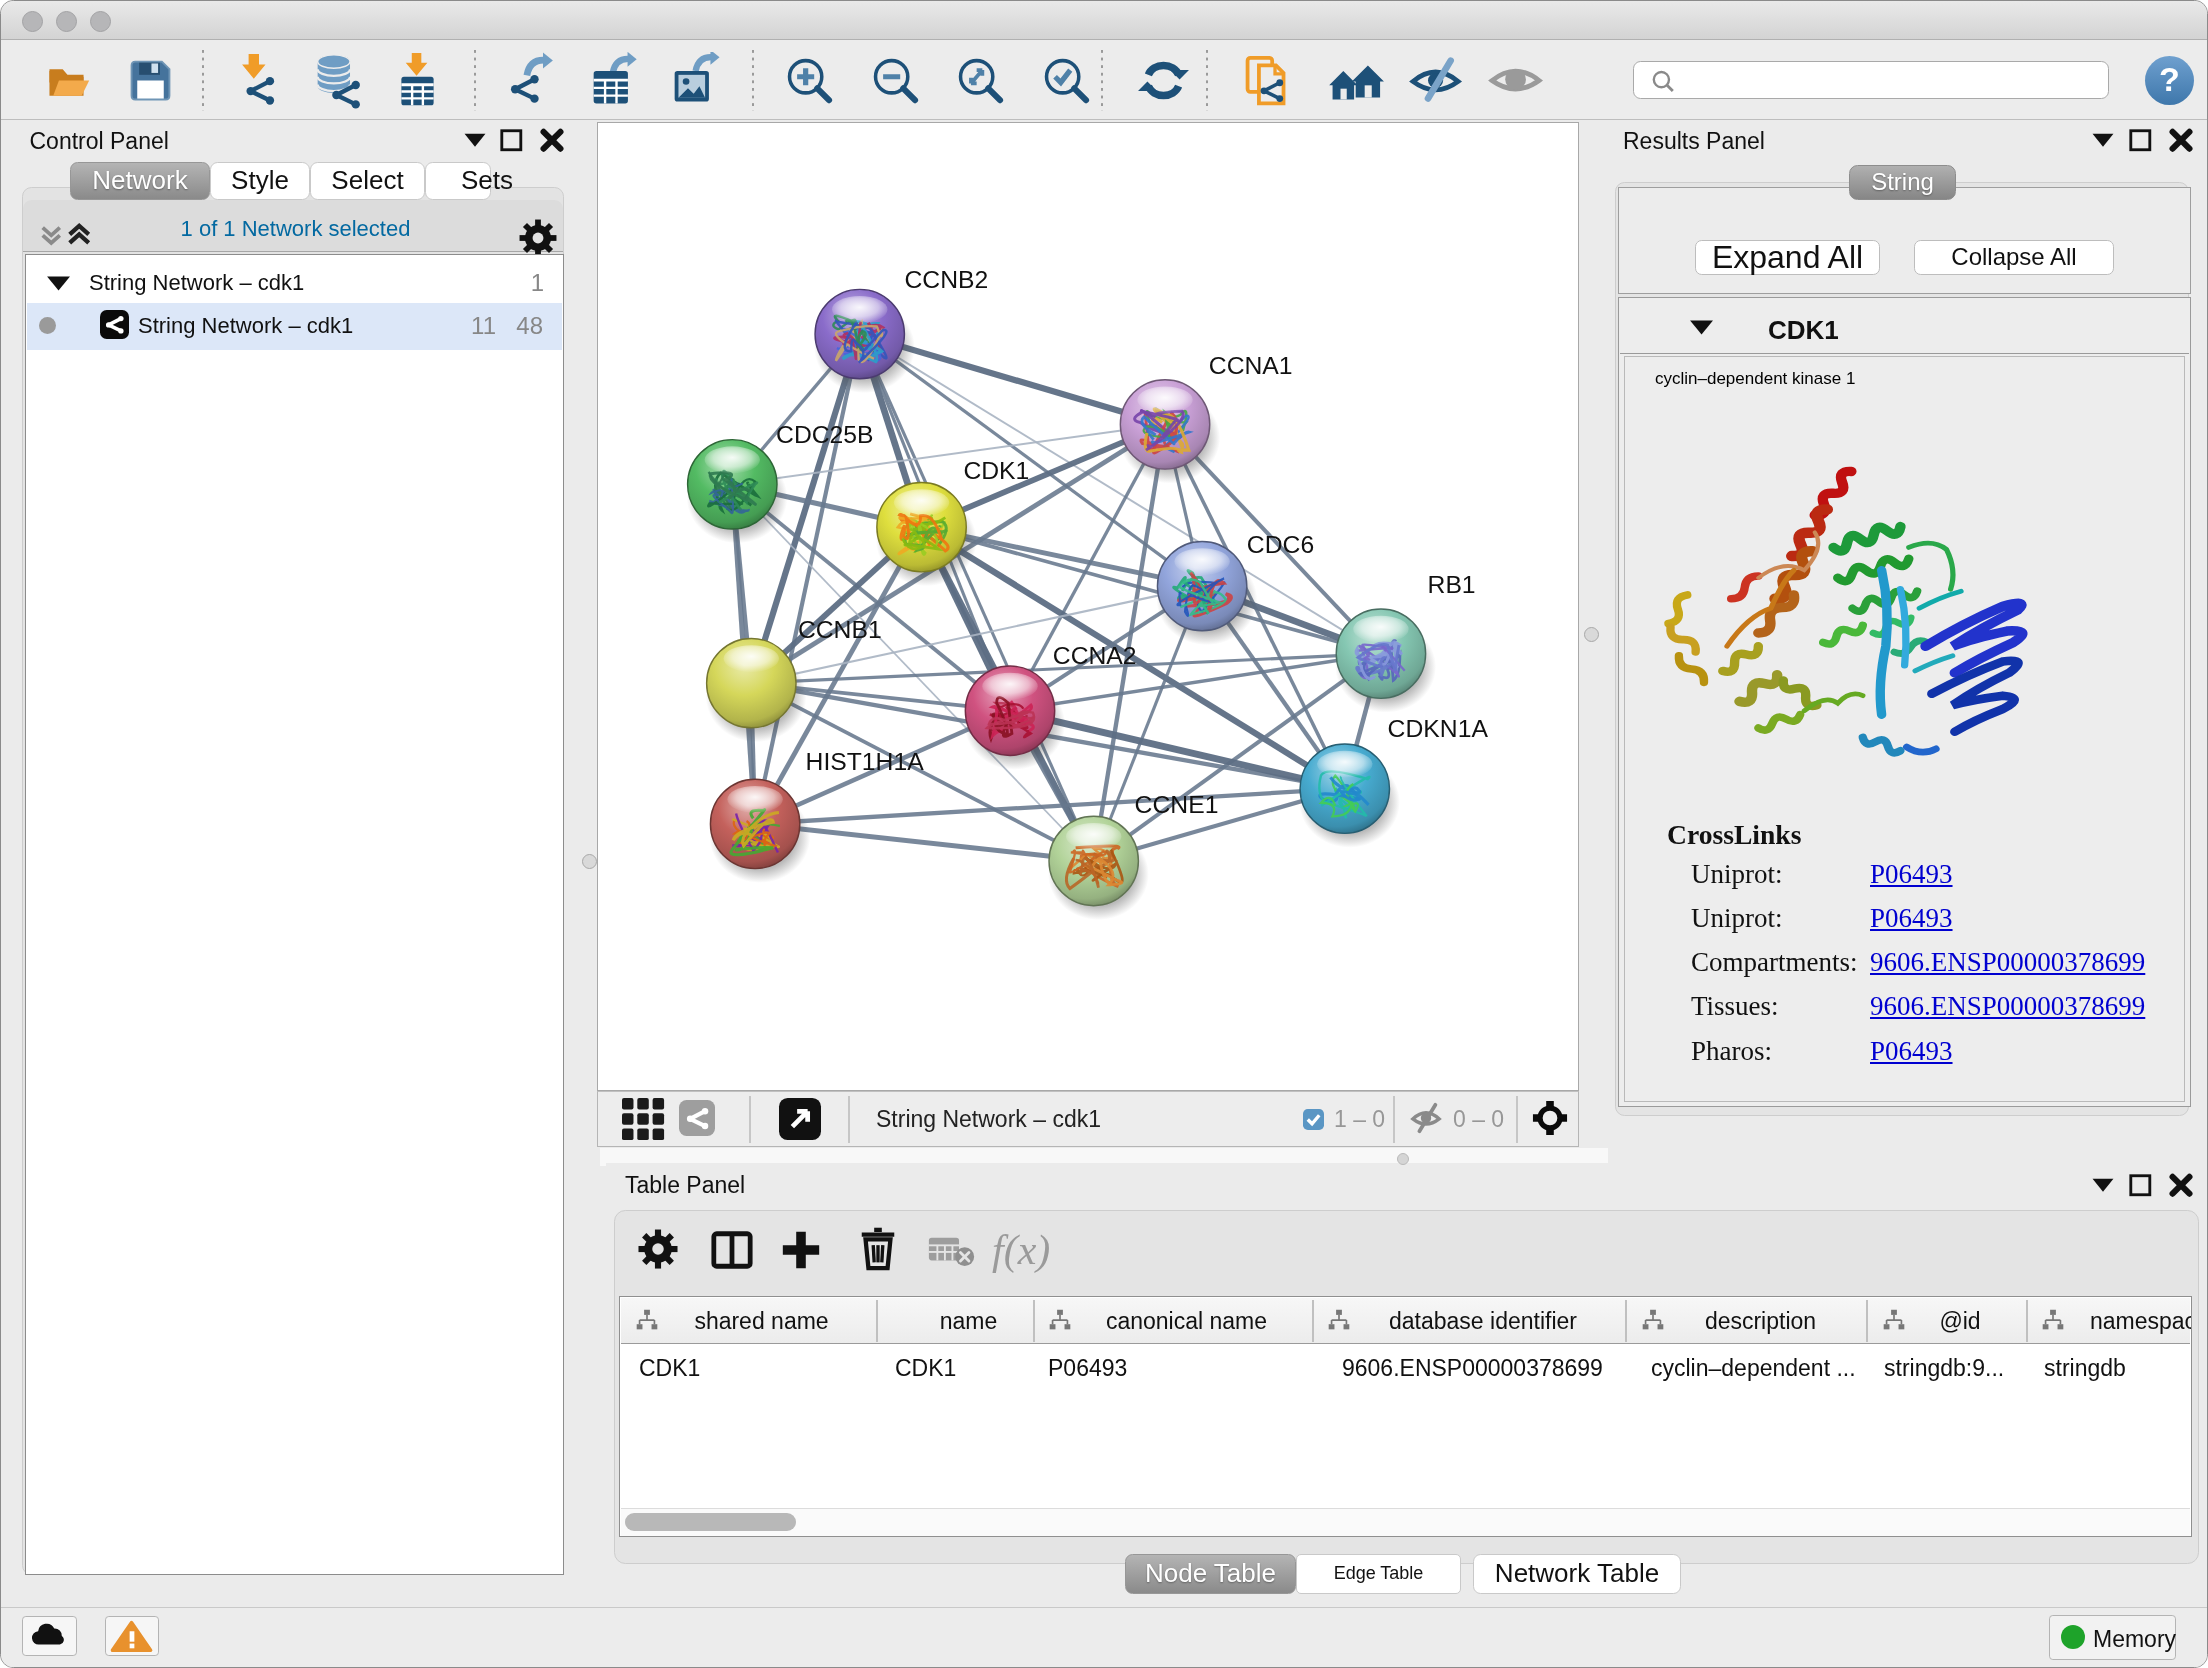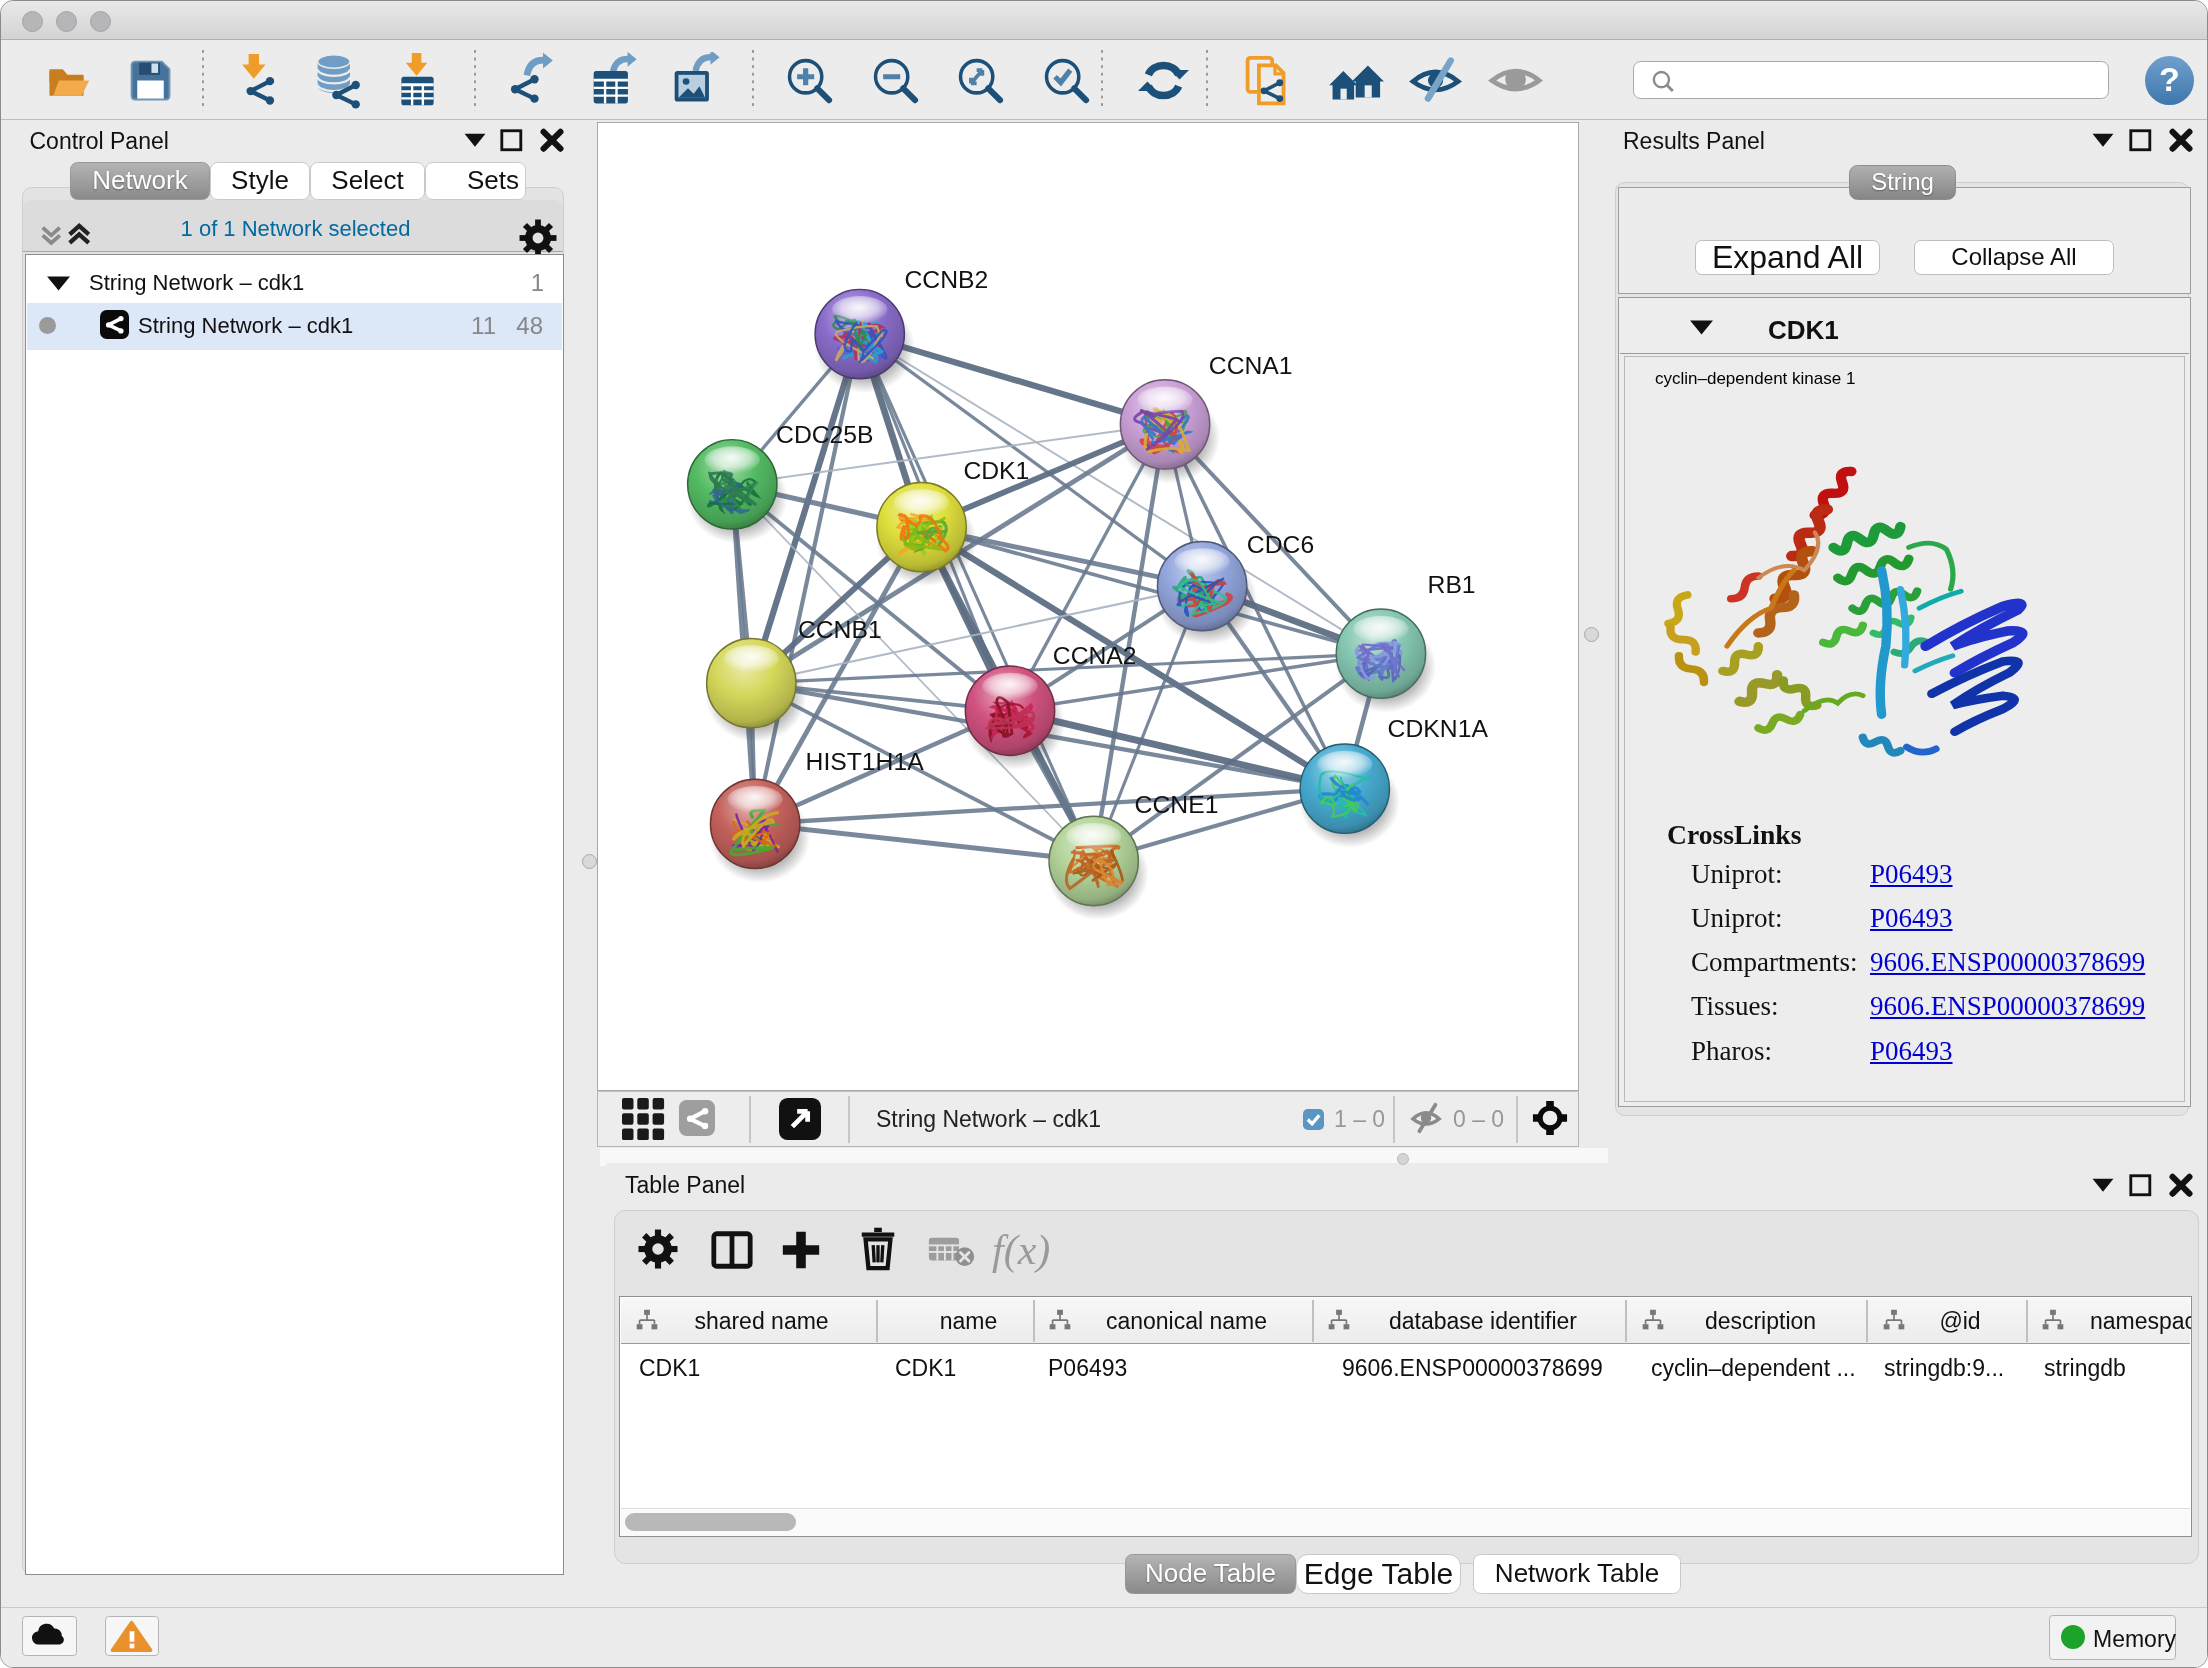--- a/index.html
+++ b/index.html
@@ -153,21 +153,21 @@
       <rect x="4" y="5" width="20" height="20" fill="none" stroke="#111" stroke-width="3"></rect>
     </svg>
 <svg style="position:absolute;left:536px;top:125px;" width="30" height="28.5" viewBox="0 0 32 30">
       <line x1="7" y1="6" x2="25" y2="24" stroke="#111" stroke-width="6.5" stroke-linecap="round"></line>
       <line x1="25" y1="6" x2="7" y2="24" stroke="#111" stroke-width="6.5" stroke-linecap="round"></line>
     </svg>
 <div style="position:absolute;left:21px;top:186px;width:542px;height:1388px;background:#e3e3e3;border:1px solid #cdcdcd;border-radius:9.5px;"></div>
 <div style="position:absolute;left:69px;top:161px;width:140px;height:38px;background:linear-gradient(#b4b4b4,#8a8a8a);border:1.9px solid #979797;border-radius:7.6px;color:#fff;text-align:center;font-size:26px;line-height:35px;text-shadow:0 1px 1.9px rgba(0,0,0,.35);">Network</div>
 <div style="position:absolute;left:209px;top:161px;width:100px;height:38px;background:#fff;border:1.9px solid #c9c9c9;border-radius:7.6px;color:#111;text-align:center;font-size:26px;line-height:35px;">Style</div>
 <div style="position:absolute;left:309px;top:161px;width:115px;height:38px;background:#fff;border:1.9px solid #c9c9c9;border-radius:7.6px;color:#111;text-align:center;font-size:26px;line-height:35px;">Select</div>
-<div style="position:absolute;left:424px;top:161px;width:101px;height:38px;background:#fff;border:1.9px solid #c9c9c9;border-radius:7.6px;color:#111;text-align:center;font-size:26px;line-height:35px;padding-left:35px;">Sets</div>
+<div style="position:absolute;left:424px;top:161px;width:66px;height:38px;background:#fff;border:1.9px solid #c9c9c9;border-radius:7.6px;color:#111;text-align:center;font-size:26px;line-height:35px;padding-left:35px;">Sets</div>
 <div style="position:absolute;left:22px;top:199px;width:540px;height:52px;background:#dcdcdc;border-bottom:1.9px solid #a6a6a6;border-radius:8.6px 8.6px 0 0;"></div>
 <svg style="position:absolute;left:36px;top:221px;" width="38" height="28.5" viewBox="0 0 40 30">
       <path d="M6 6 L15 14 L24 6" stroke="#8a8a8a" stroke-width="4" fill="none"></path>
       <path d="M6 14 L15 22 L24 14" stroke="#8a8a8a" stroke-width="4" fill="none"></path>
     </svg>
 <svg style="position:absolute;left:63px;top:221px;" width="38" height="28.5" viewBox="0 0 40 30">
       <path d="M6 22 L16 13 L26 22" stroke="#222" stroke-width="4.5" fill="none"></path>
       <path d="M6 13 L16 4 L26 13" stroke="#222" stroke-width="4.5" fill="none"></path>
     </svg>
 <div style="position:absolute;left:95px;top:213px;width:399px;height:30px;text-align:center;font-size:22px;color:#0369a1;line-height:30px;">1 of 1 Network selected</div>
@@ -739,21 +739,21 @@
 <div style="position:absolute;left:638px;top:1352px;height:30px;font-size:23px;color:#111;line-height:30px;">CDK1</div>
 <div style="position:absolute;left:894px;top:1352px;height:30px;font-size:23px;color:#111;line-height:30px;">CDK1</div>
 <div style="position:absolute;left:1047px;top:1352px;height:30px;font-size:23px;color:#111;line-height:30px;">P06493</div>
 <div style="position:absolute;left:1341px;top:1352px;height:30px;font-size:23px;color:#111;line-height:30px;">9606.ENSP00000378699</div>
 <div style="position:absolute;left:1650px;top:1352px;height:30px;font-size:23px;color:#111;line-height:30px;">cyclin–dependent ...</div>
 <div style="position:absolute;left:1883px;top:1352px;height:30px;font-size:23px;color:#111;line-height:30px;">stringdb:9...</div>
 <div style="position:absolute;left:2043px;top:1352px;height:30px;font-size:23px;color:#111;line-height:30px;">stringdb</div>
 <div style="position:absolute;left:620px;top:1507px;width:1569px;height:27.6px;background:#fafafa;border-top:1px solid #dcdcdc;"></div>
 <div style="position:absolute;left:624px;top:1512px;width:171px;height:18px;background:#b8b8b8;border-radius:9.5px;"></div>
 <div style="position:absolute;left:1124px;top:1553px;width:171px;height:40px;background:linear-gradient(#b4b4b4,#8a8a8a);border:1.9px solid #979797;border-radius:7.6px;color:#fff;text-align:center;font-size:26px;line-height:37px;text-shadow:0 1px 1.9px rgba(0,0,0,.35);">Node Table</div>
-<div style="position:absolute;left:1295px;top:1553px;width:165px;height:40px;background:#fff;border:1.9px solid #c9c9c9;border-radius:12px;color:#111;text-align:center;font-size:30px;line-height:37px;">Edge Table</div>
+<div style="position:absolute;left:1295px;top:1553px;width:165px;height:40px;background:#fff;border:1.9px solid #c9c9c9;border-radius:5px;color:#111;text-align:center;font-size:18px;line-height:37px;">Edge Table</div>
 <div style="position:absolute;left:1472px;top:1553px;width:208px;height:40px;background:#fff;border:1.9px solid #c9c9c9;border-radius:7.6px;color:#111;text-align:center;font-size:26px;line-height:37px;">Network Table</div>
 <div style="position:absolute;left:0px;top:1606px;width:2208px;height:62px;background:#ececec;border-top:1.9px solid #c9c9c9;"></div>
 <div style="position:absolute;left:21px;top:1615px;width:55px;height:40px;background:#f6f6f6;border:1.9px solid #b4b4b4;border-radius:3.8px;"></div>
 <svg style="position:absolute;left:21px;top:1615px;" width="55" height="40" viewBox="0 0 58 42">
       <path d="M18 30 a7 7 0 0 1 -1 -14 a9 9 0 0 1 17 -3 a7.5 7.5 0 0 1 8 8 a5 5 0 0 1 -2 9 Z" fill="#111"></path>
     </svg>
 <div style="position:absolute;left:104px;top:1615px;width:54px;height:40px;background:#f6f6f6;border:1.9px solid #b4b4b4;border-radius:3.8px;"></div>
 <svg style="position:absolute;left:104px;top:1615px;" width="54" height="40" viewBox="0 0 57 42">
       <path d="M28 7 L48 36 L8 36 Z" fill="#e8912d" stroke="#e8912d" stroke-width="4" stroke-linejoin="round"></path>
       <rect x="26" y="16" width="5" height="11" fill="#fff"></rect>

